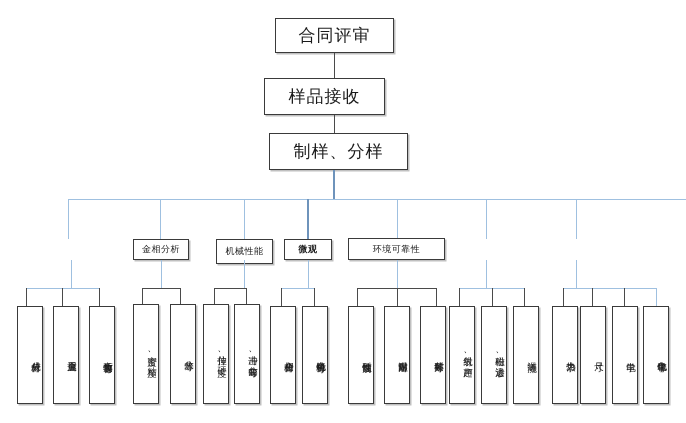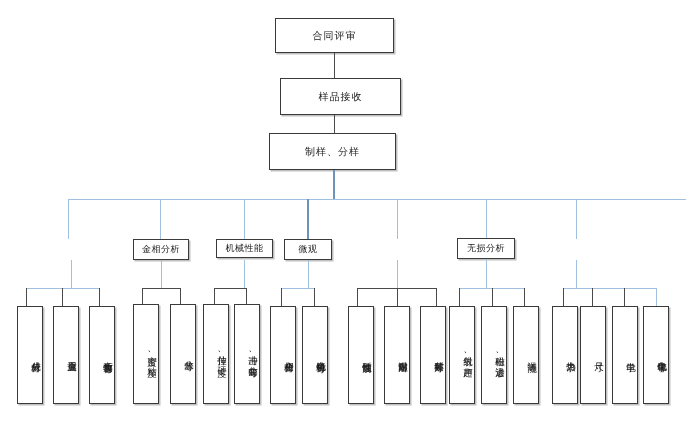--- a/index.html
+++ b/index.html
@@ -16,21 +16,21 @@
     position:absolute;
     box-sizing:border-box;
     background:#ffffff;
     border:1px solid #3a3a3a;
     box-shadow:1.5px 1.5px 0 rgba(140,140,140,.55);
     display:flex;align-items:center;justify-content:center;
     color:#1a1a1a;
     line-height:1.15;
     text-align:center;
   }
-  .box.top{font-size:10px;letter-spacing:1px;}
+  .box.top{font-size:17px;letter-spacing:1px;}
   .box.cat{font-size:9px;letter-spacing:.5px;}
   .box.leaf{
     font-size:9.5px;
     letter-spacing:.5px;
     writing-mode:vertical-rl;
     text-orientation:upright;
     padding:6px 0;
     align-items:flex-start;
     justify-content:center;
   }
@@ -50,25 +50,25 @@
 </style>
 </head>
 <body>
 
 <div id="chart">
 
   <div class="box top" style="left:275px;top:18px;width:119px;height:35px;">
     <span>合同评审</span>
   </div>
 
-  <div class="box top" style="left:280px;top:78px;width:121px;height:37px;">
+  <div class="box top" style="left:264px;top:78px;width:121px;height:37px;">
     <span>样品接收</span>
   </div>
 
-  <div class="box top" style="left:269px;top:133px;width:127px;height:37px;">
+  <div class="box top" style="left:269px;top:133px;width:139px;height:37px;">
     <span>制样、分样</span>
   </div>
 
   <div class="ln v dark" style="left:334px;top:53px;height:25px;"></div>
   <div class="ln v dark" style="left:334px;top:115px;height:18px;"></div>
   <div class="ln v mid" style="left:333px;top:170px;height:30px;width:2px;"></div>
 
   <div class="ln h" style="left:68px;top:199px;width:1236px;"></div>
   <div class="ln h" style="left:68px;top:199px;width:508px;"></div>
 
@@ -76,28 +76,28 @@
   <div class="ln v" style="left:160px;top:199px;height:40px;"></div>
   <div class="ln v" style="left:244px;top:199px;height:40px;"></div>
   <div class="ln v mid" style="left:307px;top:199px;height:40px;width:2px;"></div>
   <div class="ln v" style="left:397px;top:199px;height:40px;"></div>
   <div class="ln v" style="left:486px;top:199px;height:40px;"></div>
   <div class="ln v" style="left:576px;top:199px;height:40px;"></div>
 
   <div class="box cat" style="left:133px;top:239px;width:56px;height:21px;">
     <span>金相分析</span>
   </div>
-  <div class="box cat" style="left:216px;top:239px;width:57px;height:19px;">
+  <div class="box cat" style="left:216px;top:239px;width:57px;height:25px;">
     <span>机械性能</span>
   </div>
-  <div class="box cat" style="left:284px;top:239px;width:48px;height:21px;">
+  <div class="box cat" style="left:284px;top:239px;width:48px;height:21px;font-weight:bold;">
     <span>微观</span>
   </div>
-  <div class="box cat" style="left:457px;top:238px;width:58px;height:21px;">
-    <span>无损分析</span>
+  <div class="box cat" style="left:348px;top:238px;width:97px;height:22px;">
+    <span>环境可靠性</span>
   </div>
 
   <div class="ln v" style="left:71px;top:260px;height:28px;"></div>
   <div class="ln h" style="left:26px;top:288px;width:73px;"></div>
   <div class="ln v dark" style="left:26px;top:288px;height:18px;"></div>
   <div class="ln v dark" style="left:62px;top:288px;height:18px;"></div>
   <div class="ln v dark" style="left:99px;top:288px;height:18px;"></div>
 
   <div class="ln v" style="left:161px;top:260px;height:28px;"></div>
   <div class="ln h dark" style="left:142px;top:288px;width:38px;"></div>

